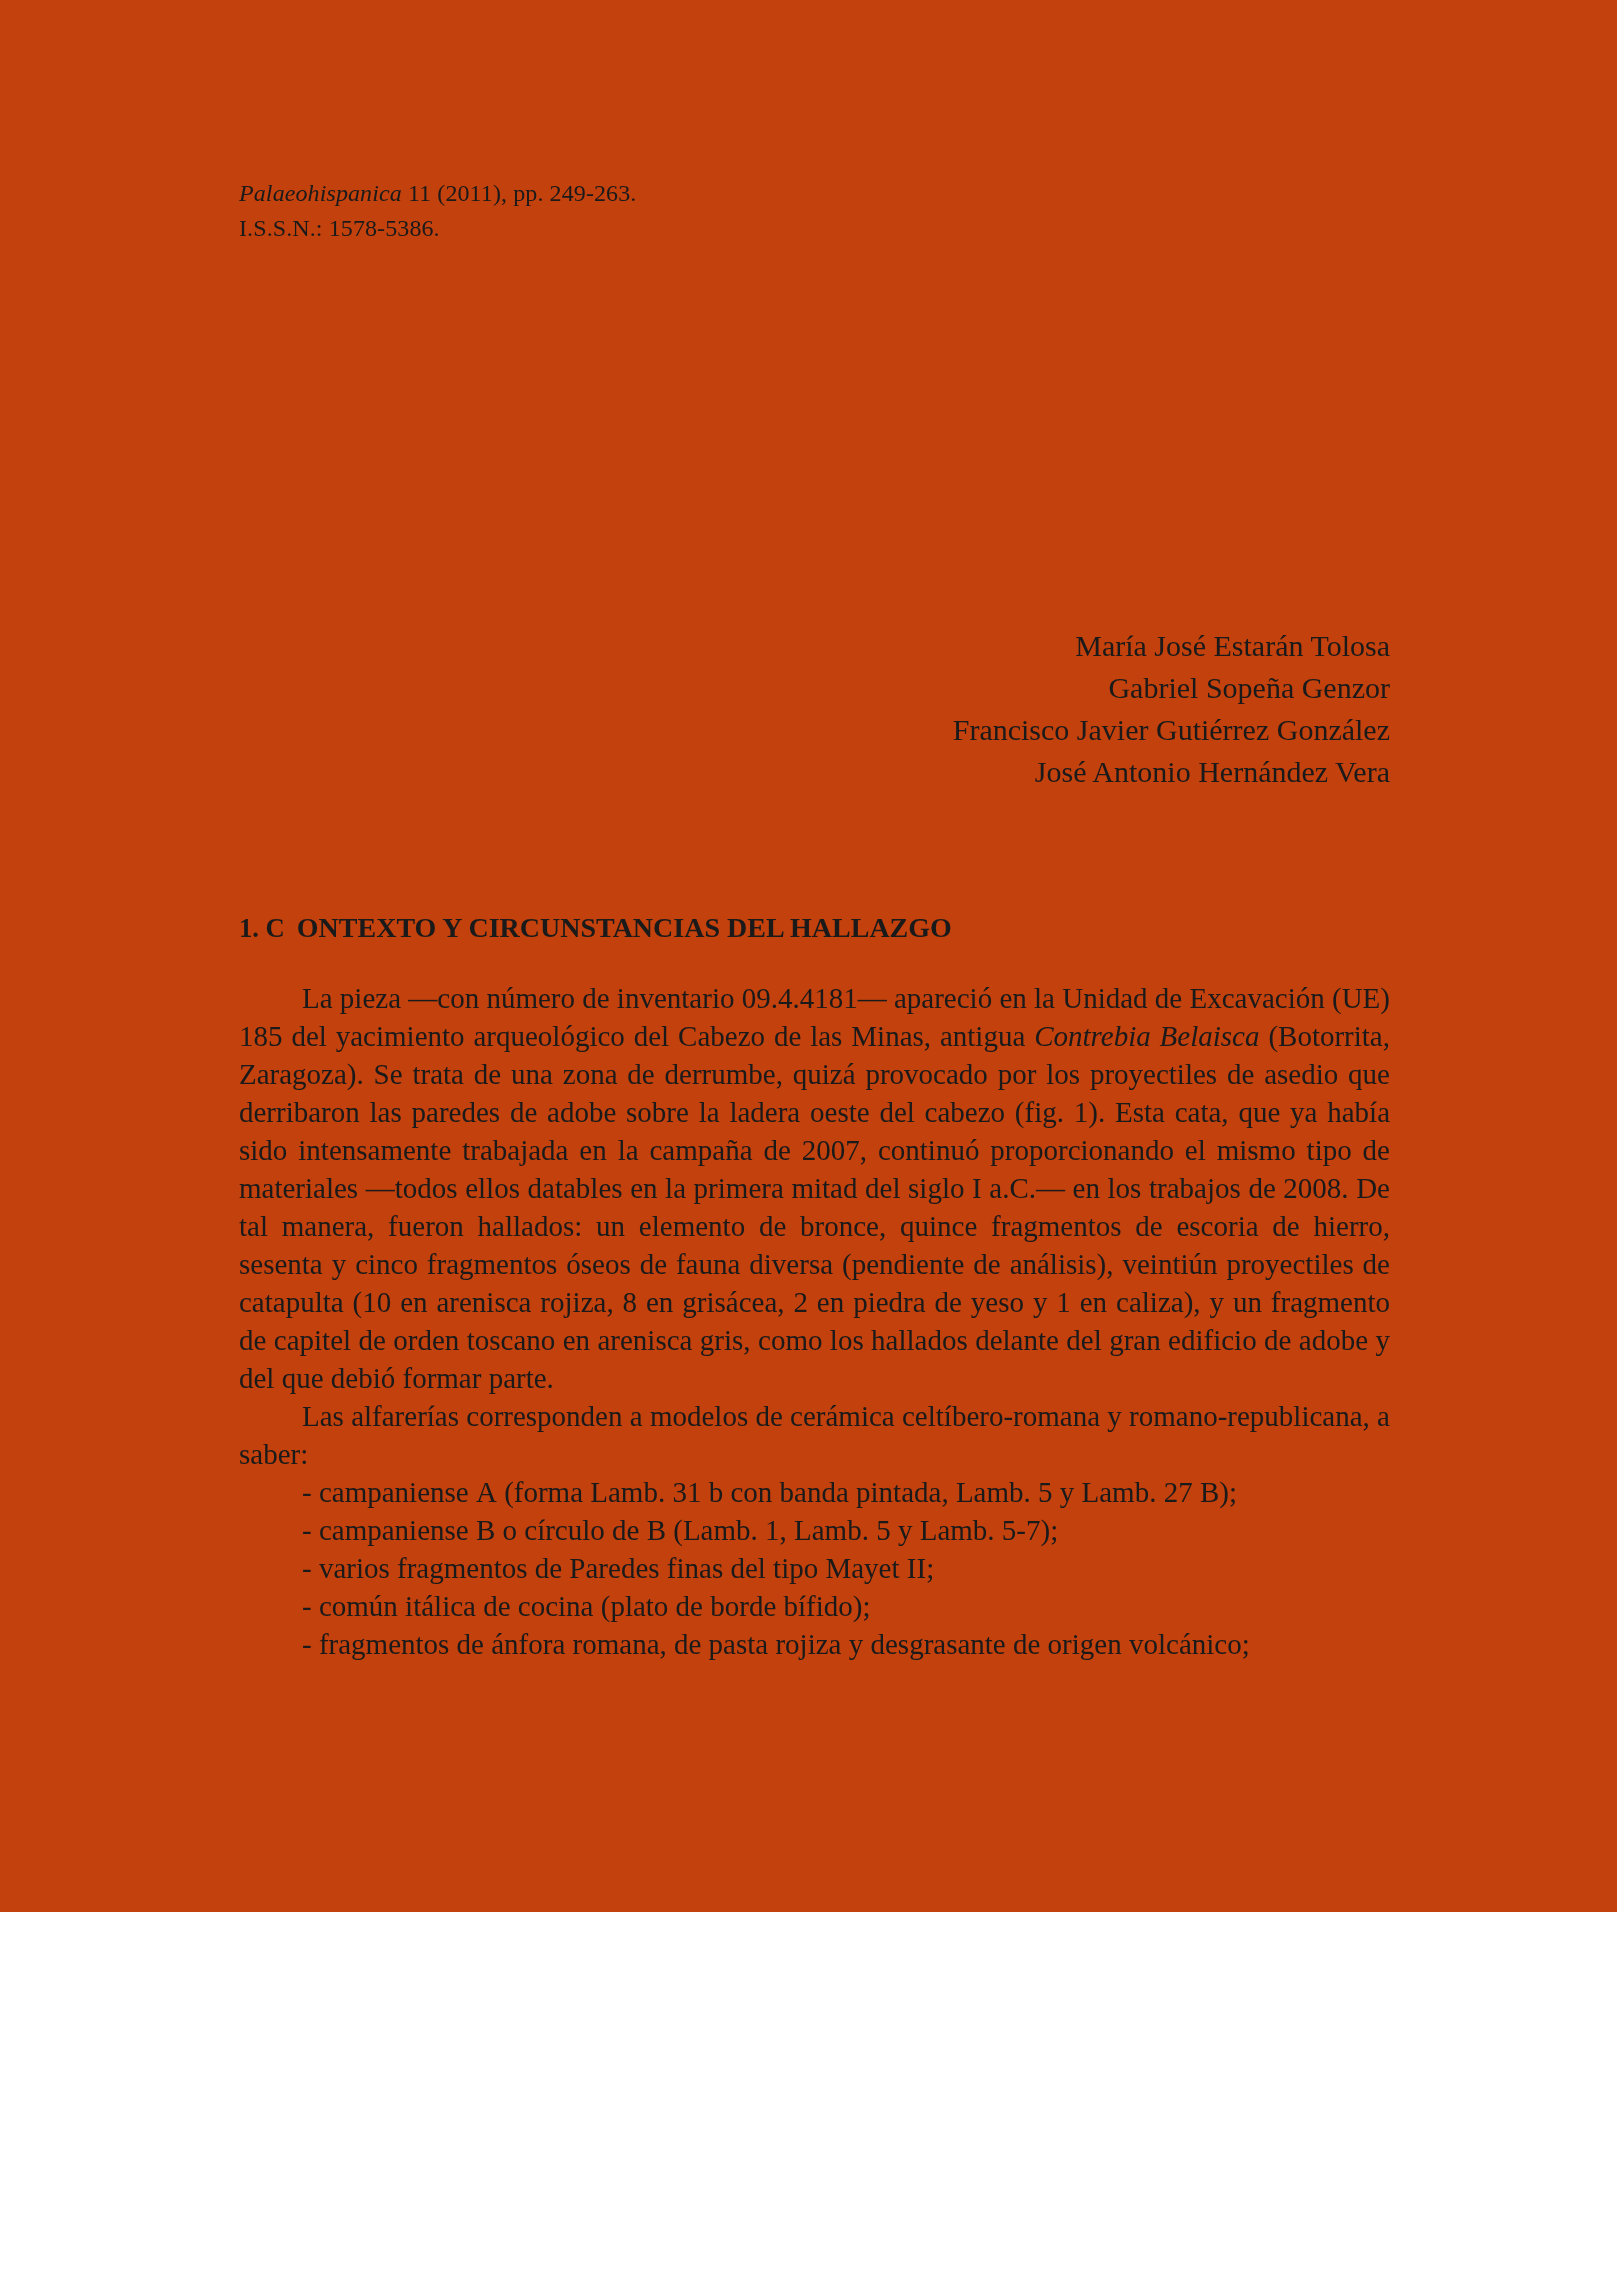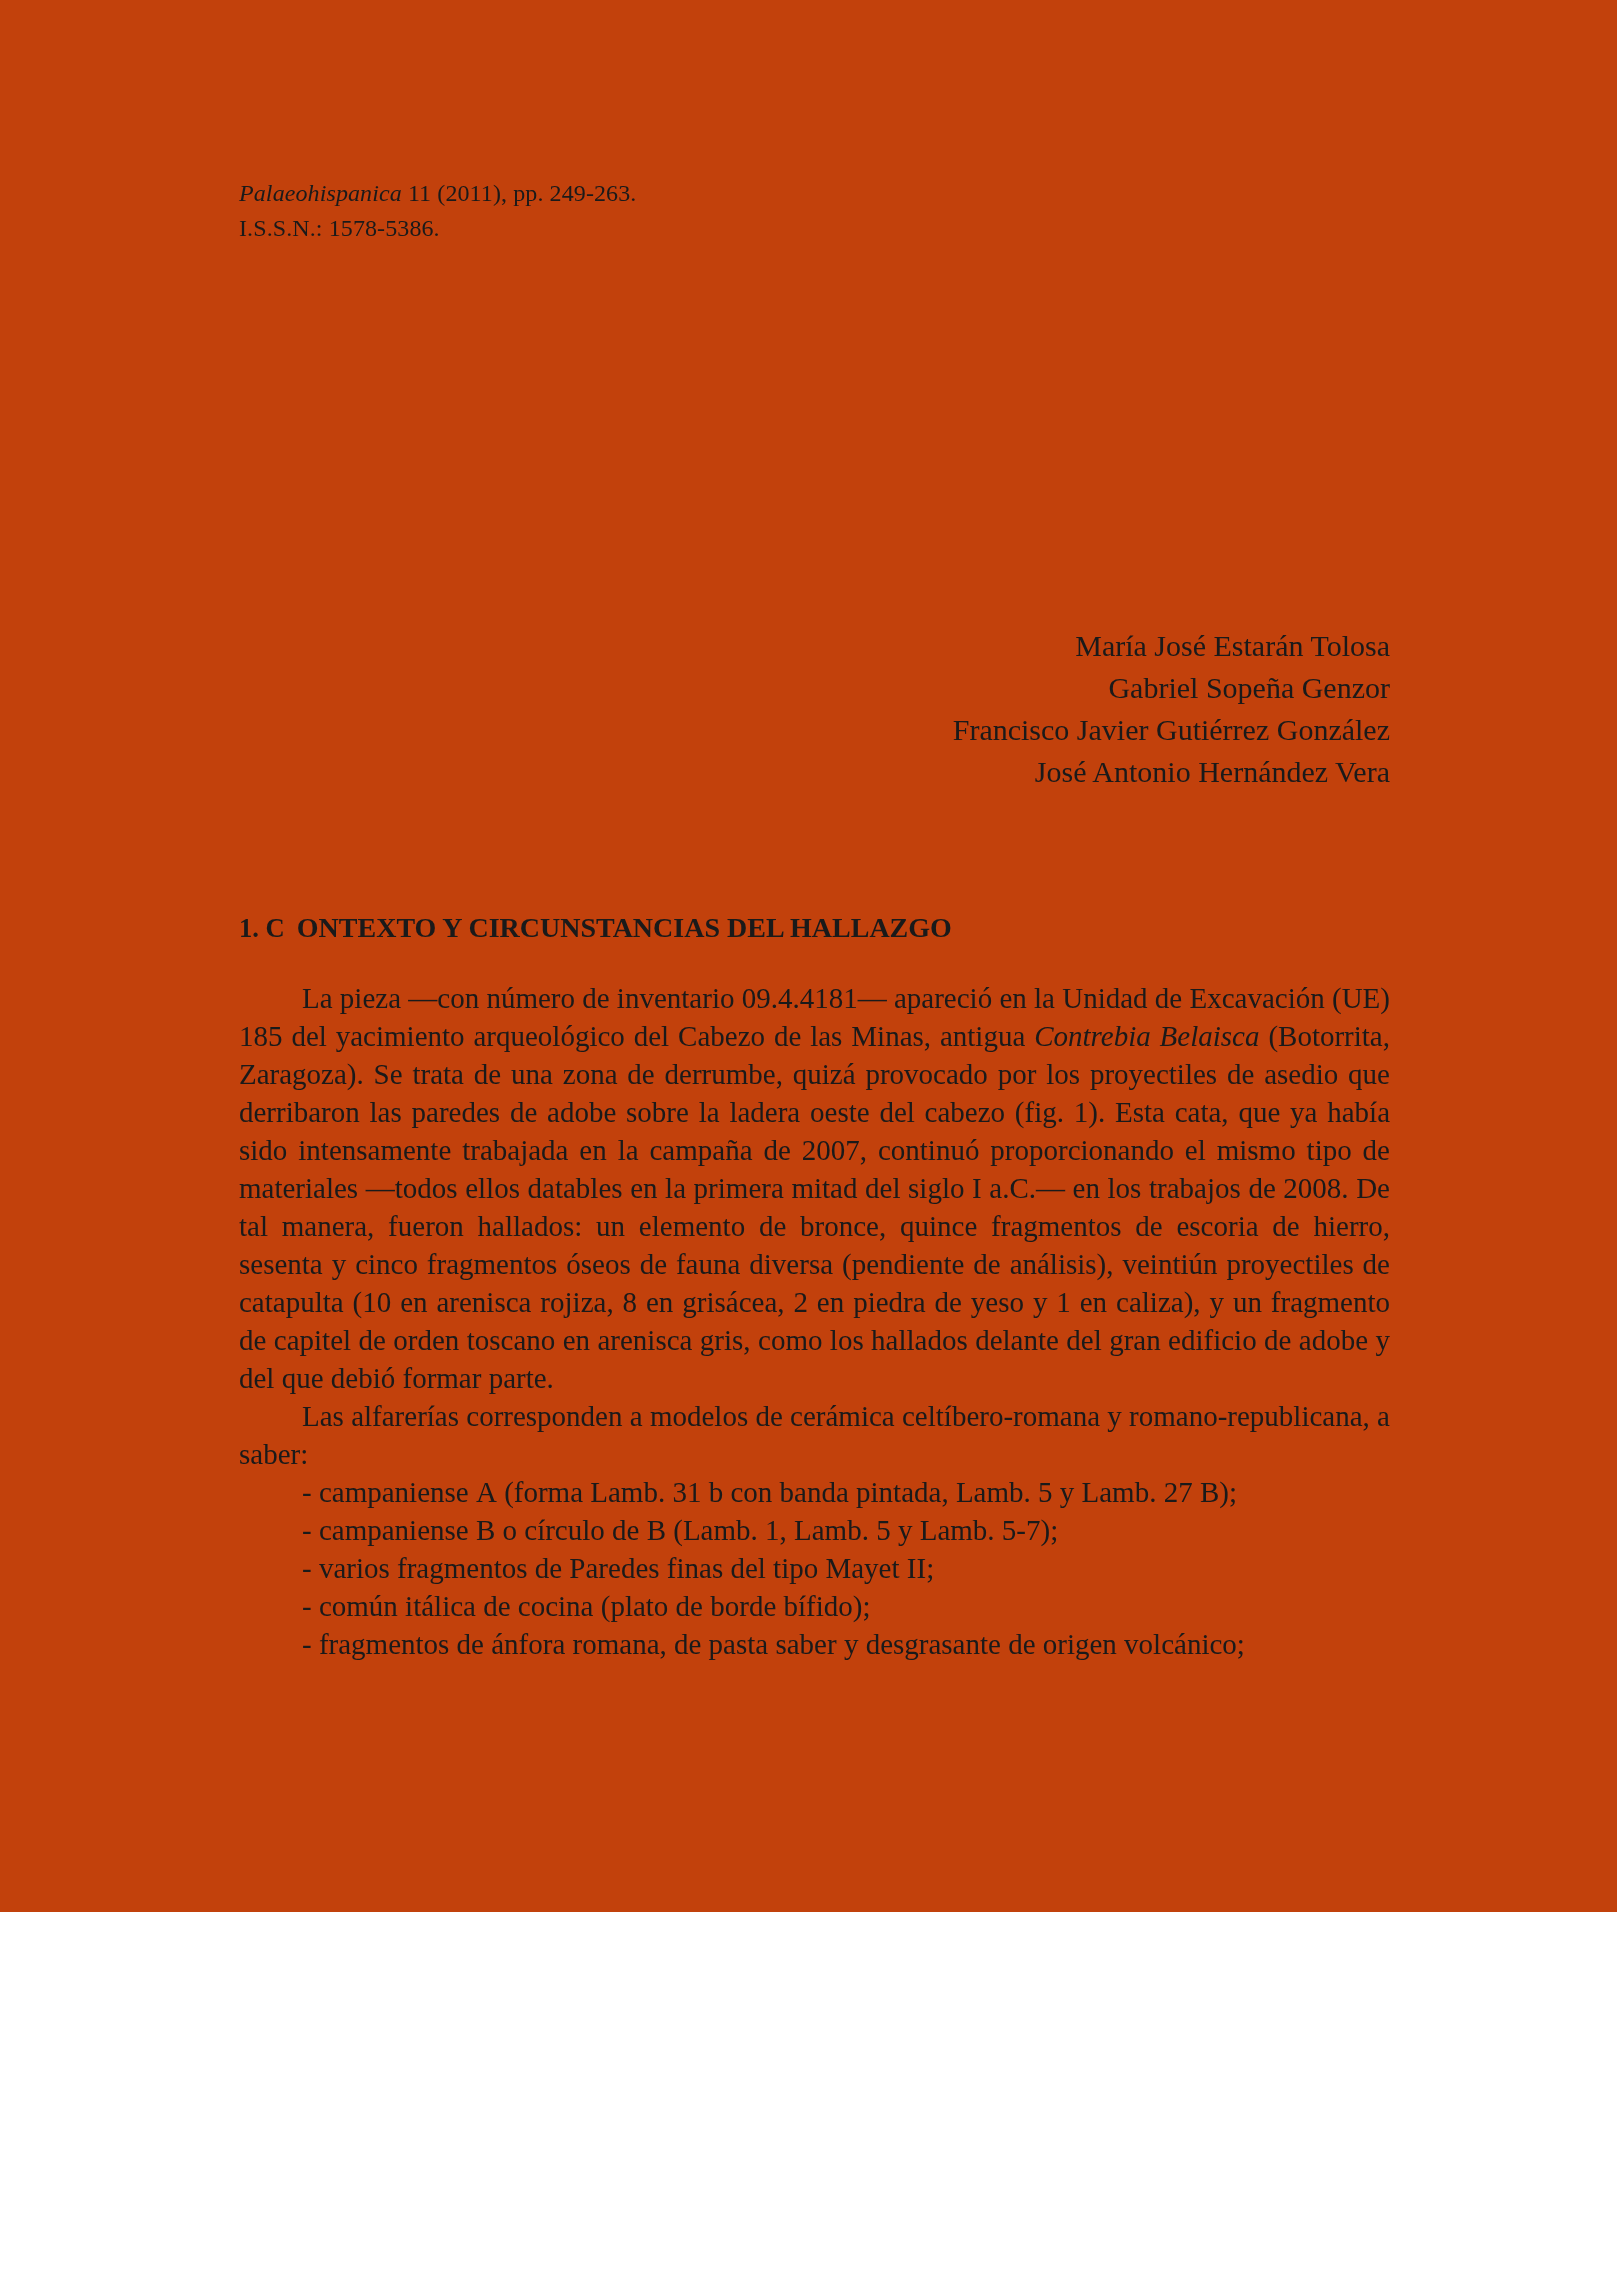--- a/index.html
+++ b/index.html
@@ -169,21 +169,21 @@
     <p class="indent">Las alfarerías corresponden a modelos de cerámica celtíbero-romana y romano-republicana, a saber:</p>
 
     <p class="bullet"><span>- campaniense </span><span class="sc">A</span><span> (forma Lamb. 31 b con banda pintada, Lamb. 5 y Lamb. 27 </span><span class="sc">B</span><span>);</span></p>
 
     <p class="bullet">- campaniense B o círculo de B (Lamb. 1, Lamb. 5 y Lamb. 5-7);</p>
 
     <p class="bullet"><span>- varios fragmentos de Paredes finas del tipo Mayet </span><span class="sc">II</span><span>;</span></p>
 
     <p class="bullet">- común itálica de cocina (plato de borde bífido);</p>
 
-    <p class="bullet">- fragmentos de ánfora romana, de pasta saber y desgrasante de origen volcánico;</p>
+    <p class="bullet">- fragmentos de ánfora romana, de pasta rojiza y desgrasante de origen volcánico;</p>
 
   </div>
 
   <div class="footnote-rule"></div>
 
   <div class="page-number">249</div>
 
 </div>
 
 

